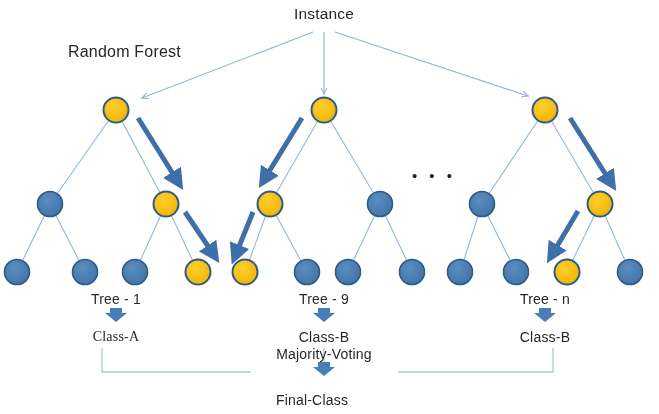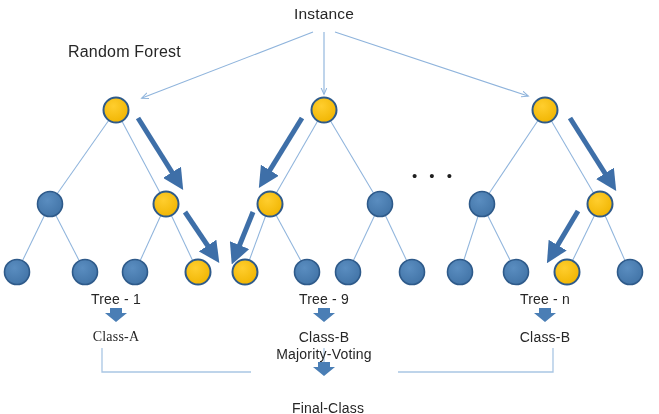--- a/index.html
+++ b/index.html
@@ -130,15 +130,15 @@
 
   <div class="lbl c" style="left:116px;top:292px;">Tree - 1</div>
   <div class="lbl c" style="left:324px;top:292px;">Tree - 9</div>
   <div class="lbl c" style="left:545px;top:292px;">Tree - n</div>
 
   <div class="lbl c" style="left:116px;top:330px;font-family:Liberation Serif, serif;">Class-A</div>
   <div class="lbl c" style="left:324px;top:330px;">Class-B</div>
   <div class="lbl c" style="left:545px;top:330px;">Class-B</div>
 
   <div class="lbl c" style="left:324px;top:347px;">Majority-Voting</div>
-  <div class="lbl c" style="left:328px;top:393px;margin-top:8px;">Final-Class</div>
+  <div class="lbl c" style="left:312px;top:393px;">Final-Class</div>
 
 </div>
 
 </body></html>

